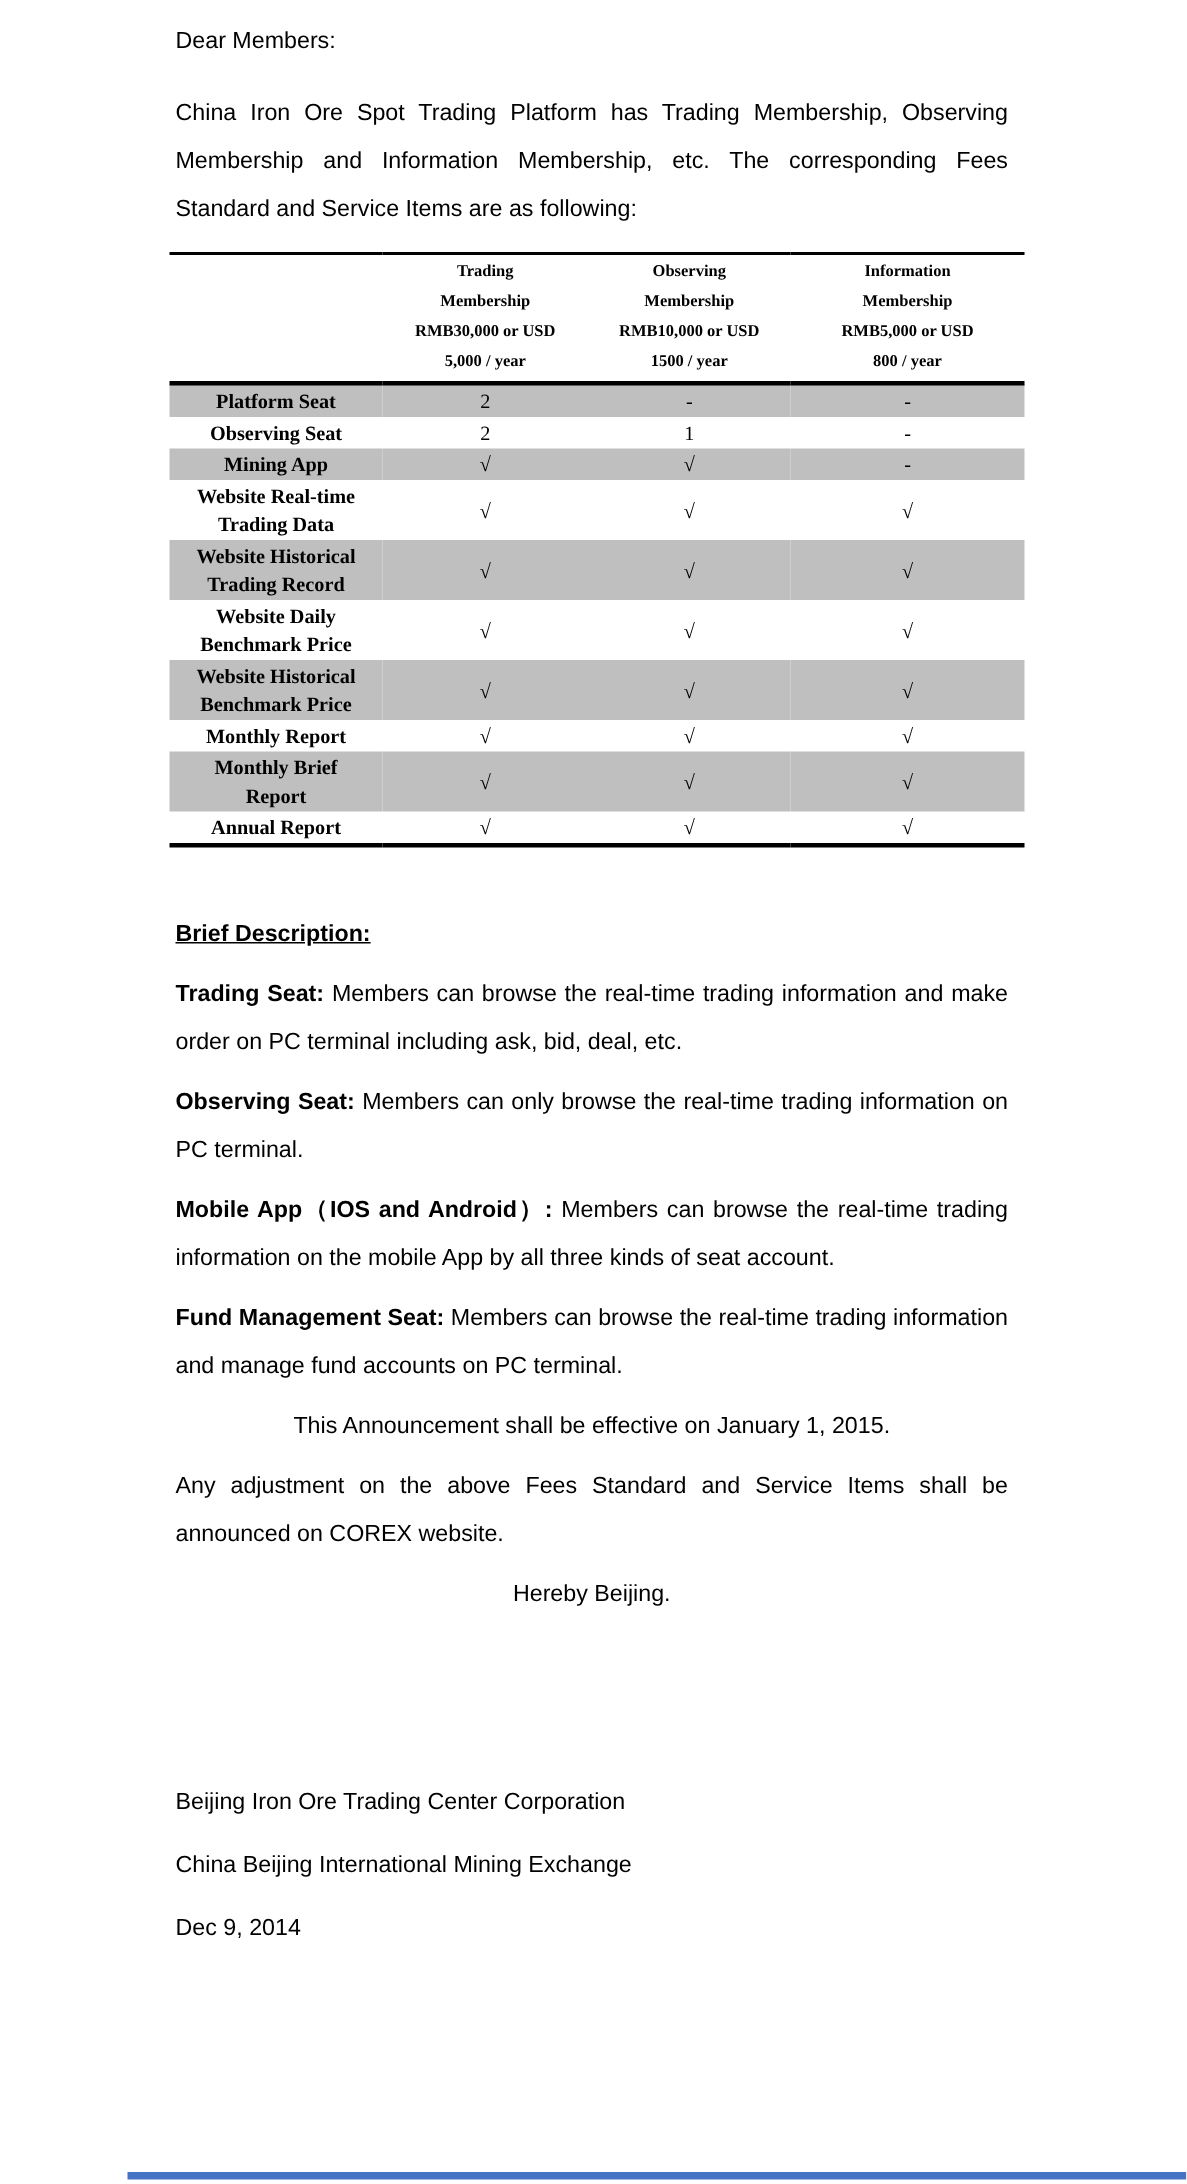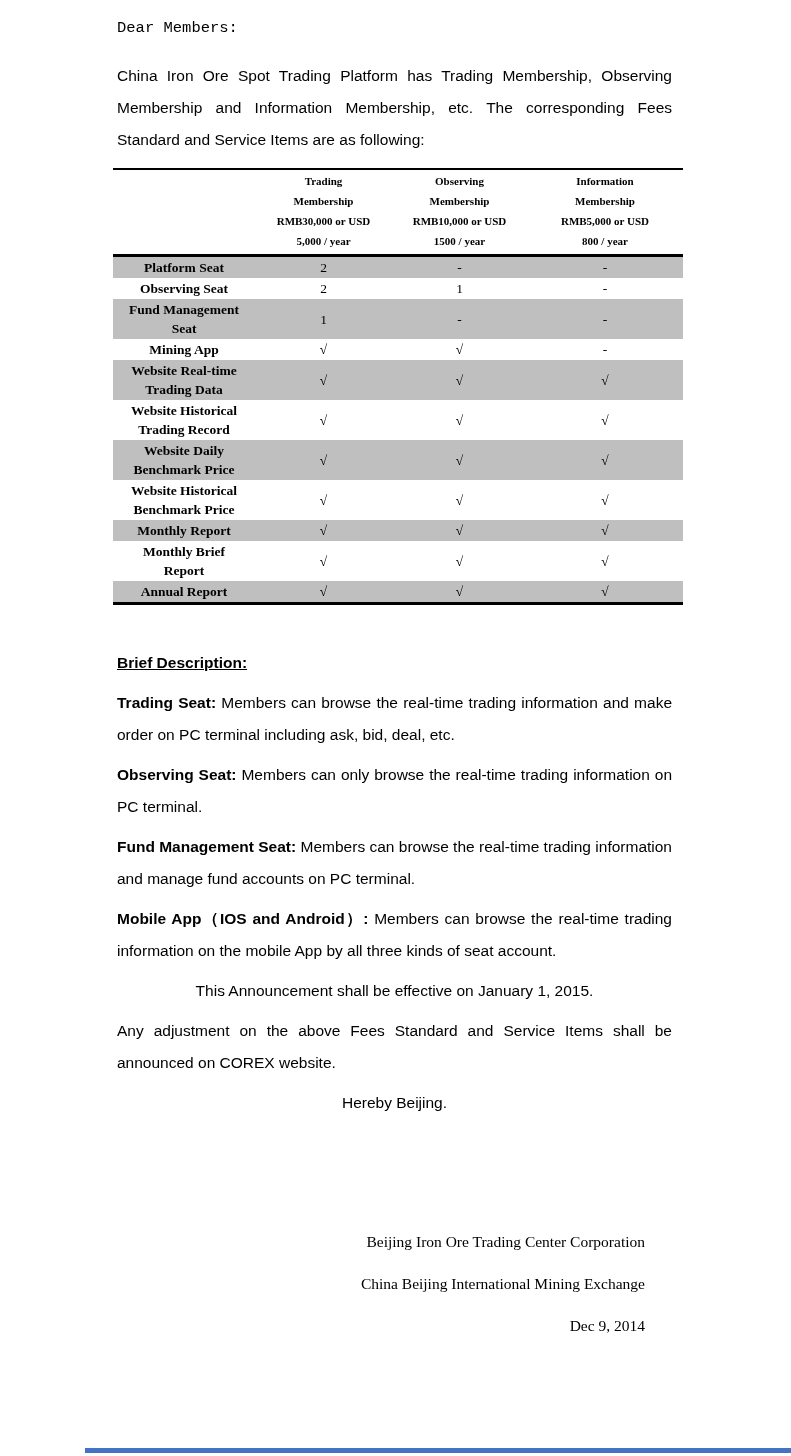--- a/index.html
+++ b/index.html
@@ -15,21 +15,21 @@
     position:absolute; inset:0;
     padding:12px 119px 0 117px;
     box-sizing:border-box;
   }
   .content p {
     margin:0 0 10px;
     font-size:15.5px;
     line-height:32px;
     text-align:justify;
   }
-  .salutation { text-align:left; margin-bottom:16px !important;font-family:Liberation Mono, monospace; }
+  .salutation { text-align:left; margin-bottom:16px !important; }
   .intro { margin-bottom:10px !important; }
 
   .table-wrap { margin:12px 0 0 -4px; }
   table.fees {
     border-collapse:collapse;
     width:570px;
     border-top:2px solid #000;
     border-bottom:3px solid #000;
     font-family:"Liberation Serif", serif;
   }
@@ -61,22 +61,21 @@
     text-decoration:underline;
   }
   .desc { margin-bottom:8px !important; }
   .desc .term { font-weight:bold; }
   .closing { margin-bottom:8px !important; }
   .closing.single { text-align:center; }
 
   .signature {
     margin-top:102px;
     margin-right:27px;
-    text-align:right;
-    font-family:Liberation Serif, serif;
+    text-align:left;
   }
   .signature div {
     font-size:15.5px;
     line-height:42px;
   }
   .footer-bar {
     position:absolute;
     left:85px; right:0; bottom:3px;
     height:5px;
     background:var(--accent, #4472c4);
@@ -124,27 +123,20 @@
             <td>-</td>
             <td>-</td>
           </tr>
           <tr>
             <td class="row-label">Observing Seat</td>
             <td>2</td>
             <td>1</td>
             <td>-</td>
           </tr>
           <tr>
-            <td class="row-label">Fund Management
-Seat</td>
-            <td>1</td>
-            <td>-</td>
-            <td>-</td>
-          </tr>
-          <tr>
             <td class="row-label">Mining App</td>
             <td>√</td>
             <td>√</td>
             <td>-</td>
           </tr>
           <tr>
             <td class="row-label">Website Real-time
 Trading Data</td>
             <td>√</td>
             <td>√</td>
@@ -193,23 +185,23 @@
         </tbody>
       </table>
     </div>
 
     <p class="brief-heading">Brief Description:</p>
 
     <p class="desc"><span class="term">Trading Seat:</span> <span>Members can browse the real-time trading information and make order on PC terminal including ask, bid, deal, etc.</span></p>
 
     <p class="desc"><span class="term">Observing Seat:</span> <span>Members can only browse the real-time trading information on PC terminal.</span></p>
 
+    <p class="desc"><span class="term">Mobile App（IOS and Android）:</span> <span>Members can browse the real-time trading information on the mobile App by all three kinds of seat account.</span></p>
+
     <p class="desc"><span class="term">Fund Management Seat:</span> <span>Members can browse the real-time trading information and manage fund accounts on PC terminal.</span></p>
-
-    <p class="desc"><span class="term">Mobile App（IOS and Android）:</span> <span>Members can browse the real-time trading information on the mobile App by all three kinds of seat account.</span></p>
 
     <p class="closing single">This Announcement shall be effective on January 1, 2015.</p>
 
     <p class="closing">Any adjustment on the above Fees Standard and Service Items shall be announced on COREX website.</p>
 
     <p class="closing single">Hereby Beijing.</p>
 
     <div class="signature">
       <div>Beijing Iron Ore Trading Center Corporation</div>
       <div>China Beijing International Mining Exchange</div>

